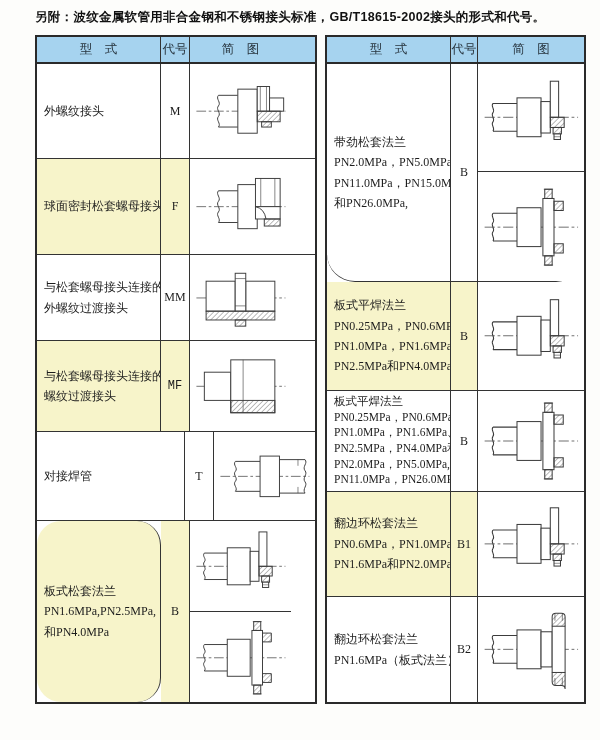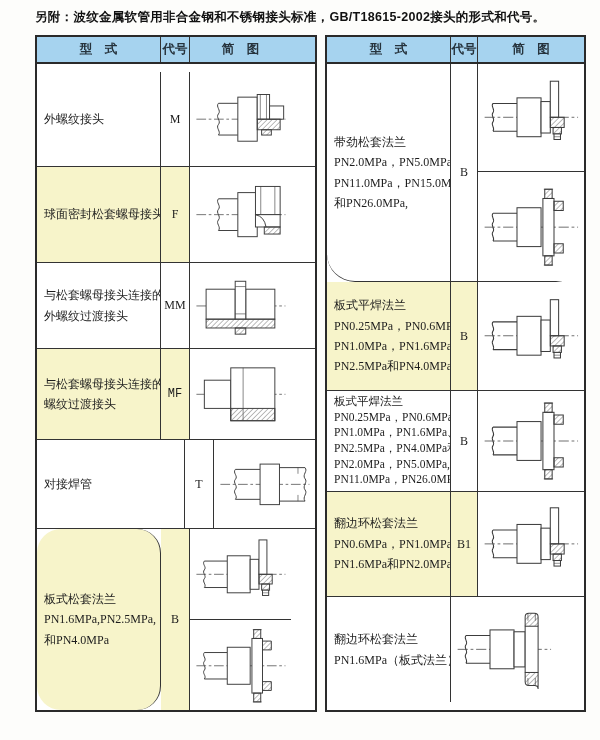--- a/index.html
+++ b/index.html
@@ -19,21 +19,21 @@
     color:var(--tx);
   }
   .dtable{border:2px solid #2a2a2a; background:#fff;}
   .row{display:flex; box-sizing:border-box; border-bottom:1px solid var(--bd);}
   .row:last-child{border-bottom:none;}
   .row.header{background:var(--hdr); border-bottom:2px solid #2a2a2a;}
   .cell{box-sizing:border-box; border-right:1px solid var(--bd); overflow:hidden;}
   .cell:last-child{border-right:none;}
   .hcell{
     display:flex; align-items:center; justify-content:center;
-    height:25px; font-size:12.5px; font-weight:bold; color:#26333d;
+    height:25px; font-size:12.5px; font-weight:normal; color:#26333d;
   }
   .type{
     display:flex; flex-direction:column; justify-content:center;
     padding:3px 3px 3px 7px; font-size:12px; line-height:1.7;
   }
   .type.tight{line-height:1.36; font-size:11.5px;}
   .tline{white-space:nowrap;}
   .code{display:flex; align-items:center; justify-content:center; font-size:12px;}
   .hl .type,.hl .code{background:var(--hl);}
   .diagram{display:flex; flex-direction:column; background:#fff;}
@@ -150,21 +150,21 @@
 
 <div class="title">另附：波纹金属软管用非合金钢和不锈钢接头标准，GB/T18615-2002接头的形式和代号。</div>
 
 <div class="tables">
   <div class="dtable" id="left-table">
       <div class="row header">
         <div class="cell hcell" style="width: 124px;">型　式</div>
         <div class="cell hcell" style="width: 29px;">代号</div>
         <div class="cell hcell" style="width: 101px;">简　图</div>
       </div>
-      <div class="row" style="height: 95px; margin-top: 8px;">
+      <div class="row" style="height: 95px;">
         <div class="cell type" style="width: 124px;">
           <div class="tline">外螺纹接头</div>
         </div>
         <div class="cell code" style="width: 29px;">M</div>
         <div class="cell diagram" style="width: 101px;">
           <div class="dsub">
             <svg class="diag" viewBox="0 0 110 90" preserveAspectRatio="xMidYMid meet">
               <use href="#male-thread-diagram"></use>
             </svg>
           </div>
@@ -319,20 +319,21 @@
               <use href="#loose-flange-up-diagram"></use>
             </svg>
           </div>
         </div>
       </div>
       <div class="row" style="height: 105px;">
         <div class="cell type" style="width: 124px;">
           <div class="tline">翻边环松套法兰</div>
           <div class="tline">PN1.6MPa（板式法兰）</div>
         </div>
+        <div class="cell code" style="width: 27px;">B2</div>
         <div class="cell diagram" style="width: 106px;">
           <div class="dsub">
             <svg class="diag" viewBox="0 0 110 90" preserveAspectRatio="xMidYMid meet">
               <use href="#lap-flange-diagram"></use>
             </svg>
           </div>
         </div>
       </div>
     </div>
 </div>

